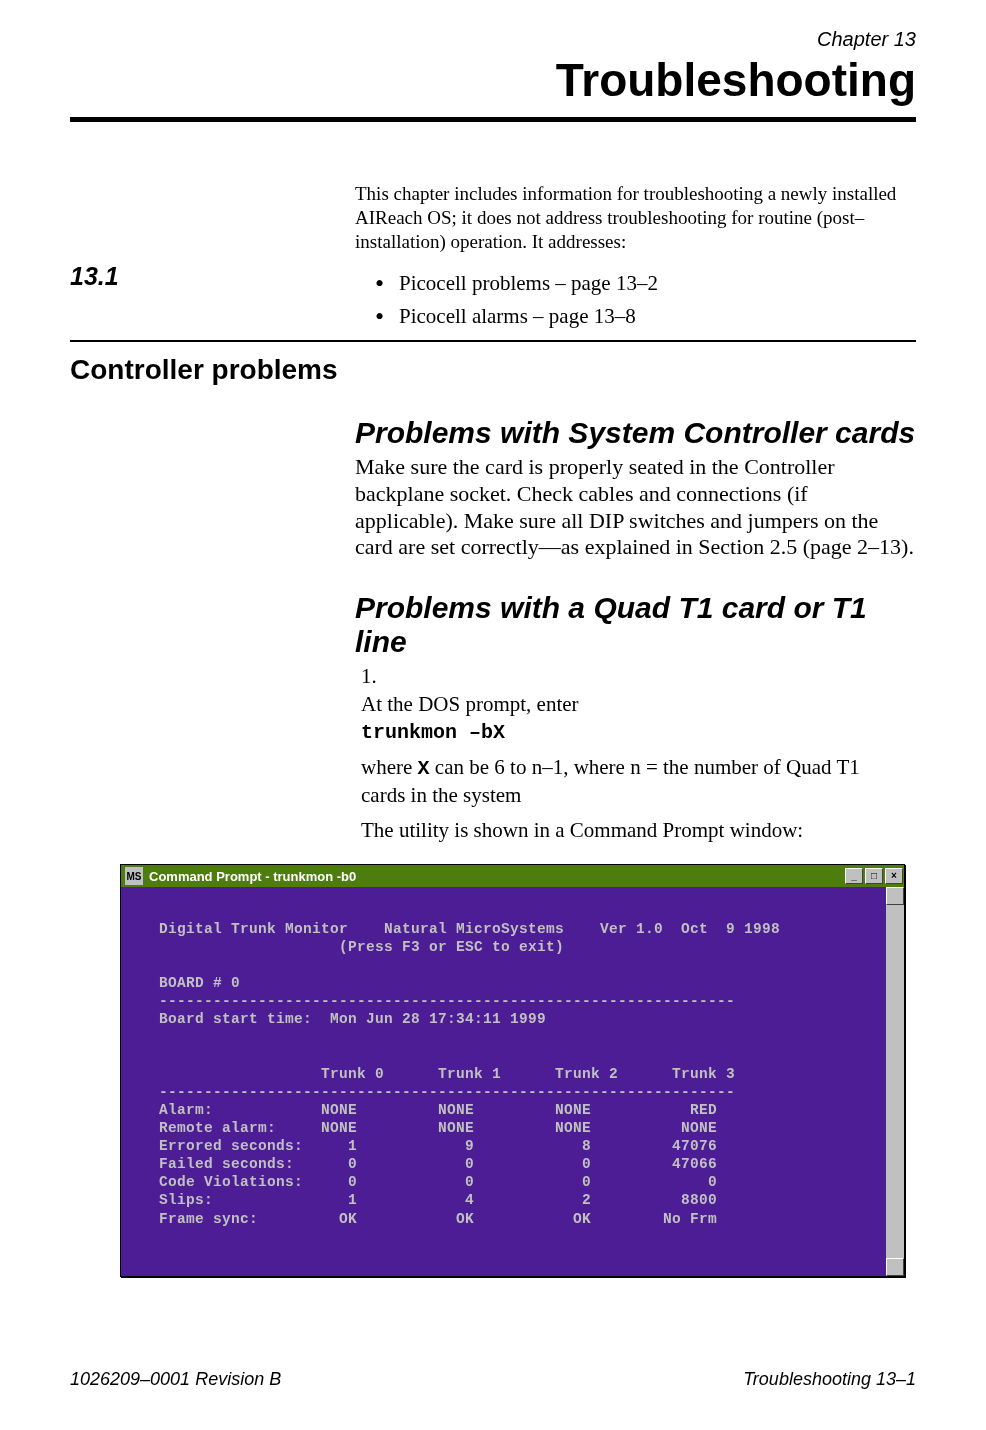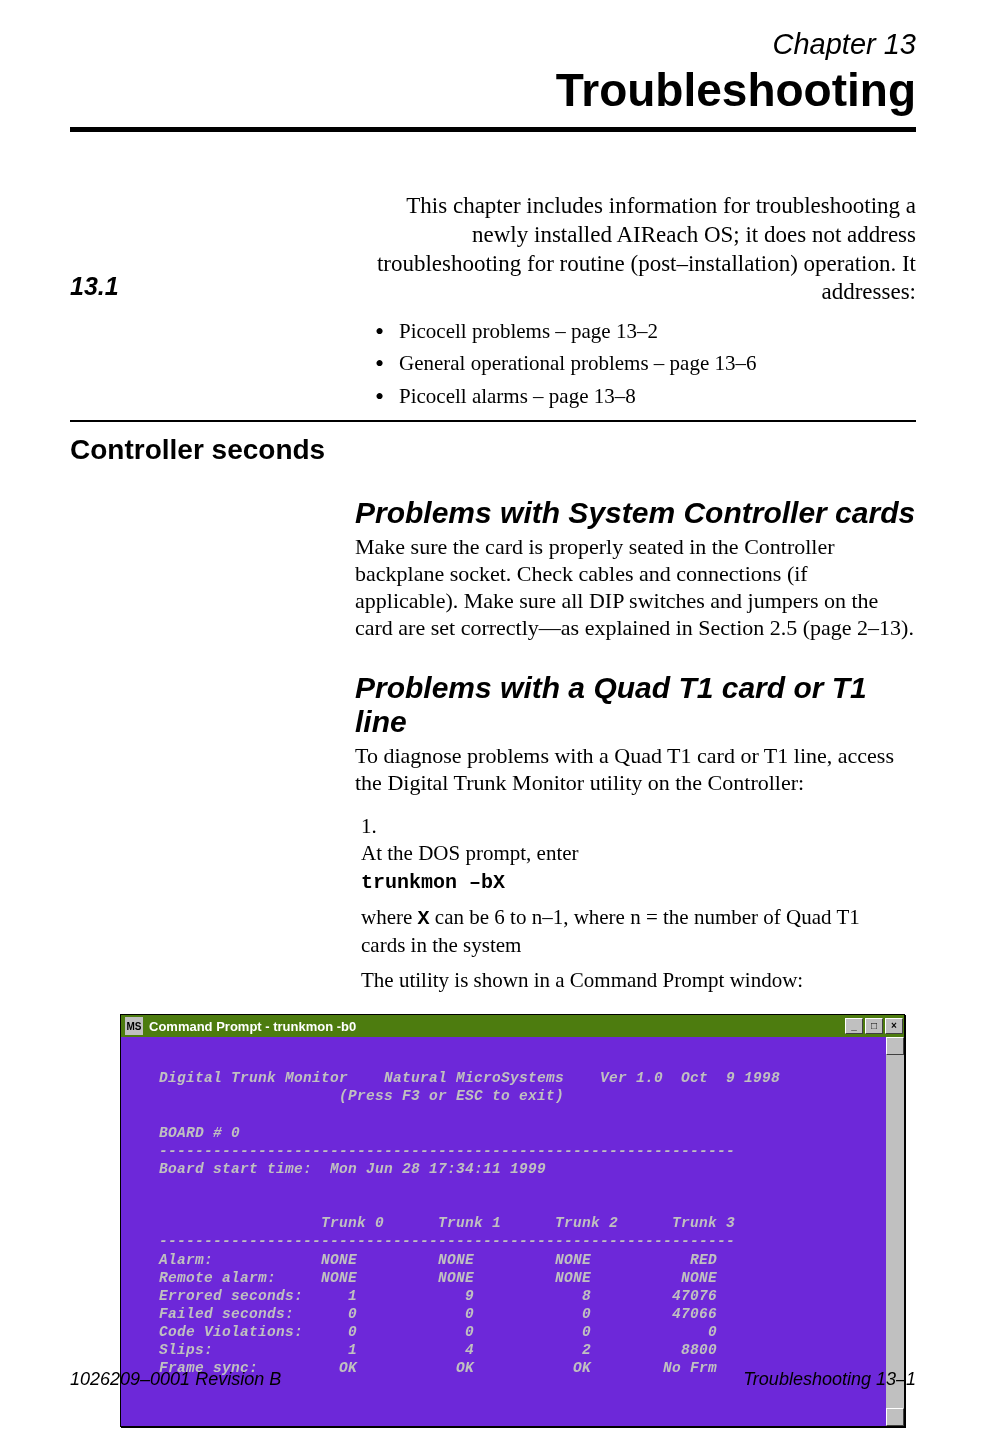--- a/index.html
+++ b/index.html
@@ -15,21 +15,21 @@
       color: #000;
       position: relative;
       padding: 20px 70px 50px 70px;
     }
     .chapter-header {
       text-align: right;
       margin-top: 8px;
     }
     .chapter-label {
       font-style: italic;
-      font-size: 29px;
+      font-size: 20px;
       font-family: Arial, Helvetica, sans-serif;
     }
     .chapter-title {
       font-weight: bold;
       font-size: 46px;
       font-family: Arial, Helvetica, sans-serif;
       margin-top: 2px;
     }
     .rule-thick {
       border-top: 5px solid #000;
@@ -40,24 +40,23 @@
       position: relative;
     }
     .left-col {
       width: 285px;
       float: left;
     }
     .right-col {
       margin-left: 285px;
     }
     .intro-para {
-      font-size: 23px;
+      font-size: 19px;
       line-height: 1.25;
-      margin-bottom: 10px;
-      text-align: right;
+      margin-bottom: 16px;
     }
     .bullet-list {
       list-style: none;
       margin-left: 20px;
       margin-bottom: 10px;
     }
     .bullet-list li {
       font-size: 21px;
       line-height: 1.35;
       position: relative;
@@ -167,31 +166,30 @@
       border-bottom-color: #404040;
       margin: 2px 1px;
       font-family: Arial;
       font-size: 10px;
       font-weight: bold;
       text-align: center;
       line-height: 14px;
       color: #000;
     }
     .cmd-body {
-      background: #6d28d9;
+      background: #4c1d95;
       color: #c0c0c0;
       font-family: 'Courier New', Courier, monospace;
       font-size: 14.5px;
       line-height: 1.25;
       padding: 14px 10px 30px 38px;
       white-space: pre;
       font-weight: bold;
       position: relative;
       letter-spacing: 0.3px;
-      font-style: italic;
     }
     .cmd-scrollbar {
       position: absolute;
       right: 0;
       top: 0;
       bottom: 0;
       width: 18px;
       background: #c0c0c0;
     }
     .cmd-scroll-btn {
@@ -230,38 +228,36 @@
 <div class="rule-thick"></div>
 
 <div class="content-area">
   <div class="left-col">
     <div class="section-number">13.1</div>
   </div>
   <div class="right-col">
     <p class="intro-para">This chapter includes information for troubleshooting a newly installed AIReach OS; it does not address troubleshooting for routine (post–installation) operation. It addresses:</p>
     <ul class="bullet-list">
       <li>Picocell problems – page 13–2</li>
-      <li>General operational problems – page 13–6</li>
       <li>Picocell alarms – page 13–8</li>
     </ul>
   </div>
 </div>
 
 <div class="section-rule"></div>
 
-<div class="section-title">Controller seconds</div>
+<div class="section-title">Controller problems</div>
 
 <div class="content-area">
   <div class="left-col"></div>
   <div class="right-col">
     <div class="subsection-title">Problems with System Controller cards</div>
     <p class="body-para">Make sure the card is properly seated in the Controller backplane socket. Check cables and connections (if applicable). Make sure all DIP switches and jumpers on the card are set correctly—as explained in Section 2.5 (page 2–13).</p>
 
     <div class="subsection-title">Problems with a Quad T1 card or T1 line</div>
-    <p class="body-para" style="margin-bottom:16px">To diagnose problems with a Quad T1 card or T1 line, access the Digital Trunk Monitor utility on the Controller:</p>
 
     <div class="num-list-item">
       <span class="num-list-num">1.</span>
       <span class="num-list-body">
         <span>At the DOS prompt, enter</span><br>
         <span class="code-text">trunkmon –bX</span><br>
         <span style="display:block;margin-top:8px"><span>where </span><span class="code-text">X</span><span> can be 6 to n–1, where n = the number of Quad T1 cards in the system</span></span>
         <span style="display:block;margin-top:8px">The utility is shown in a Command Prompt window:</span>
       </span>
     </div>

